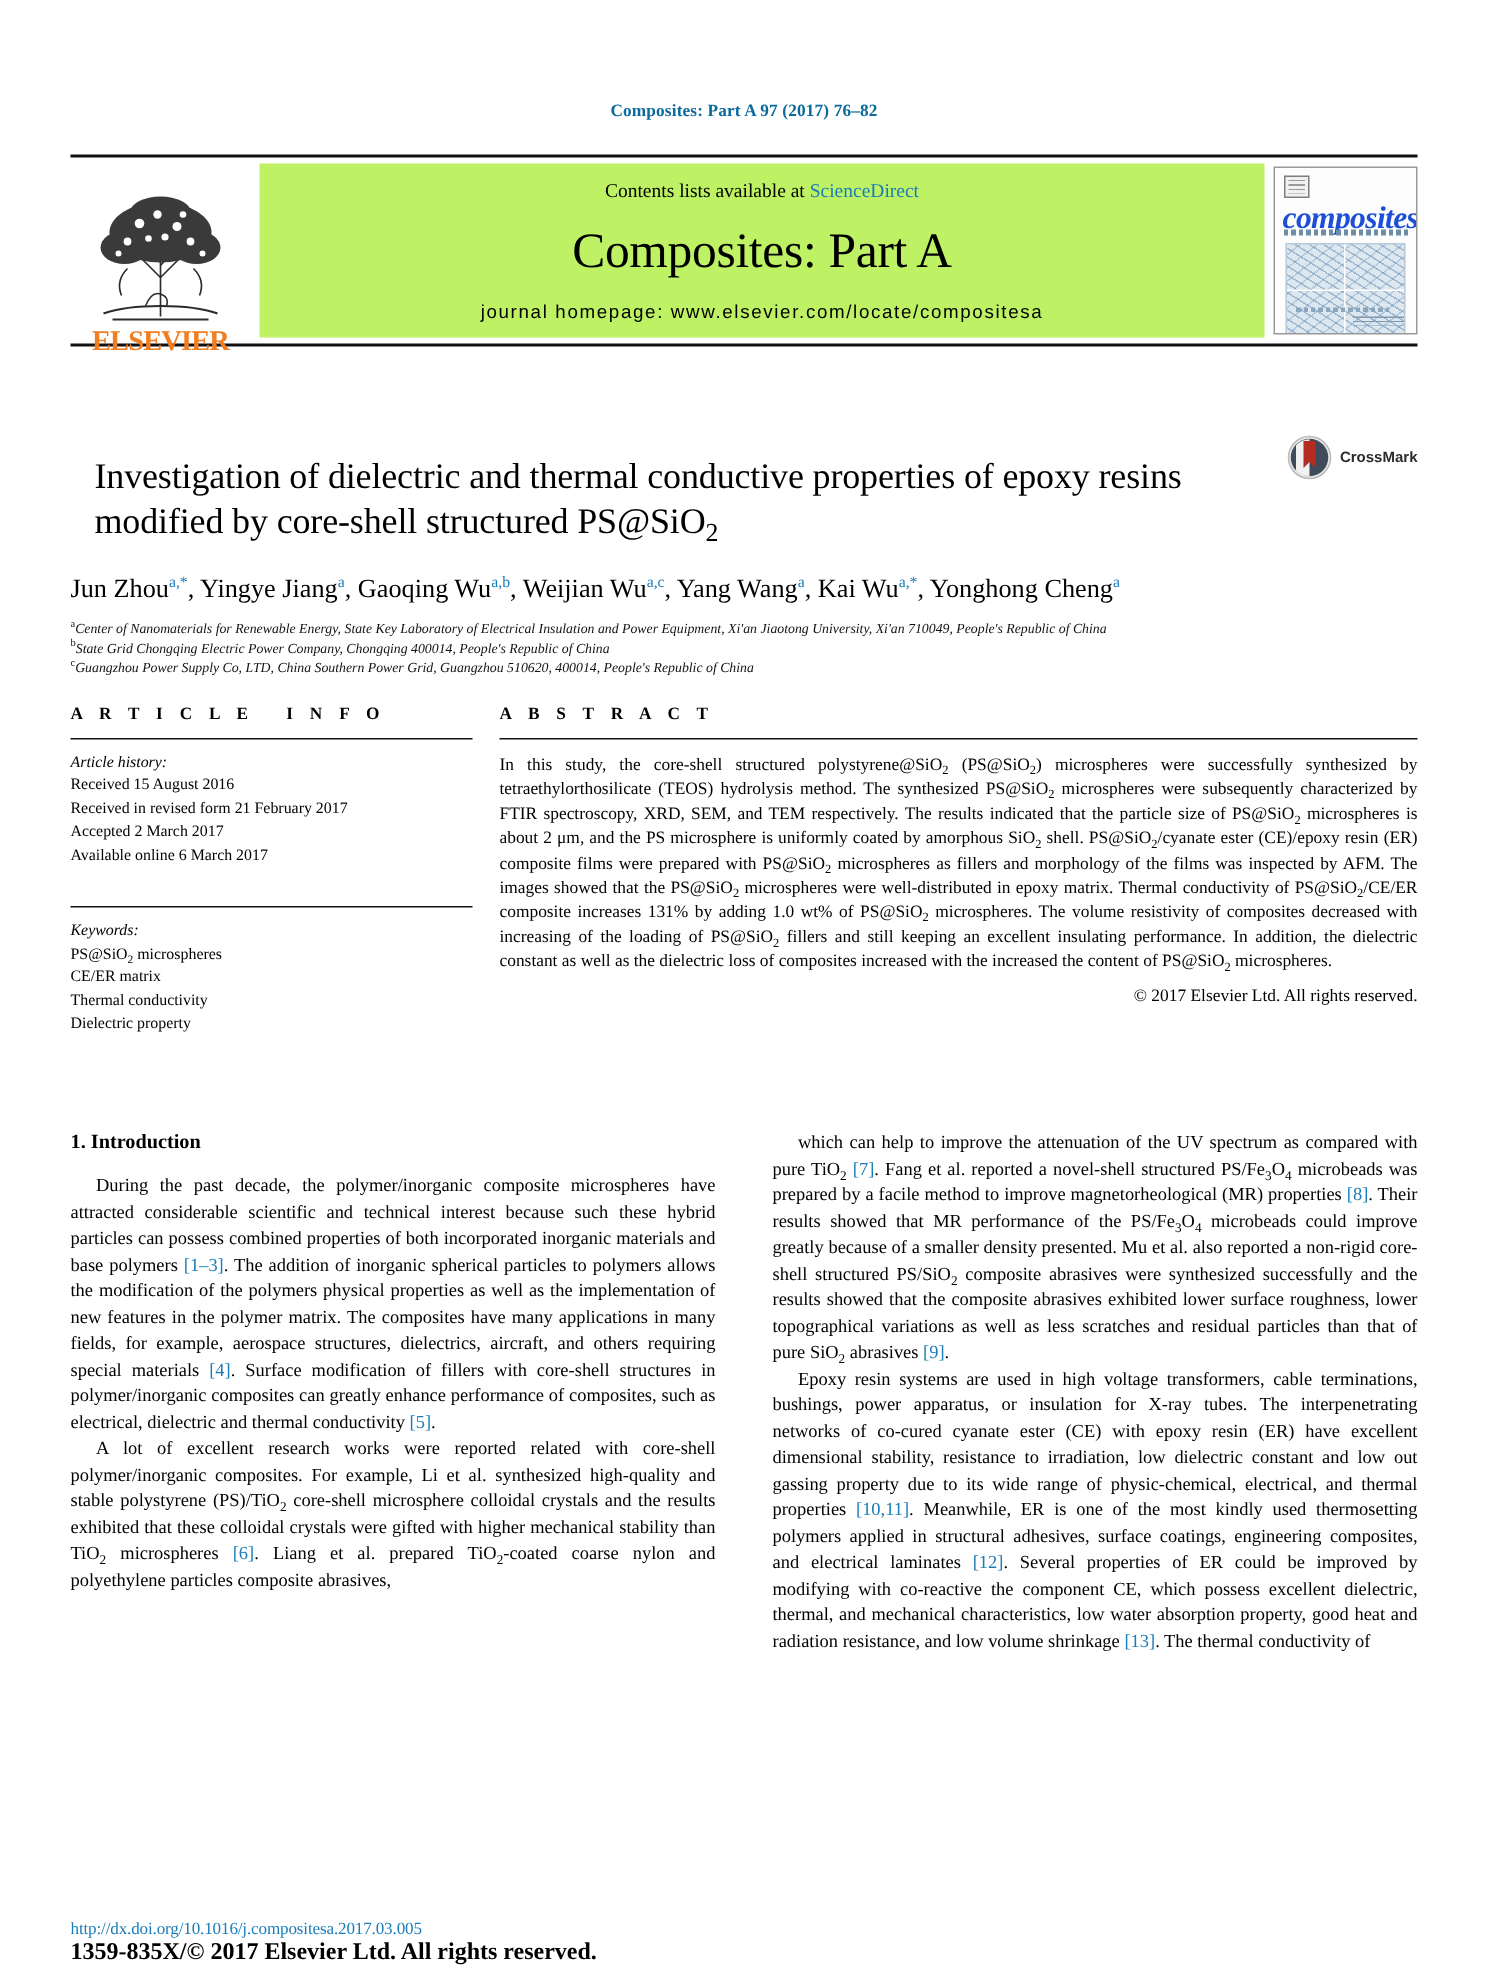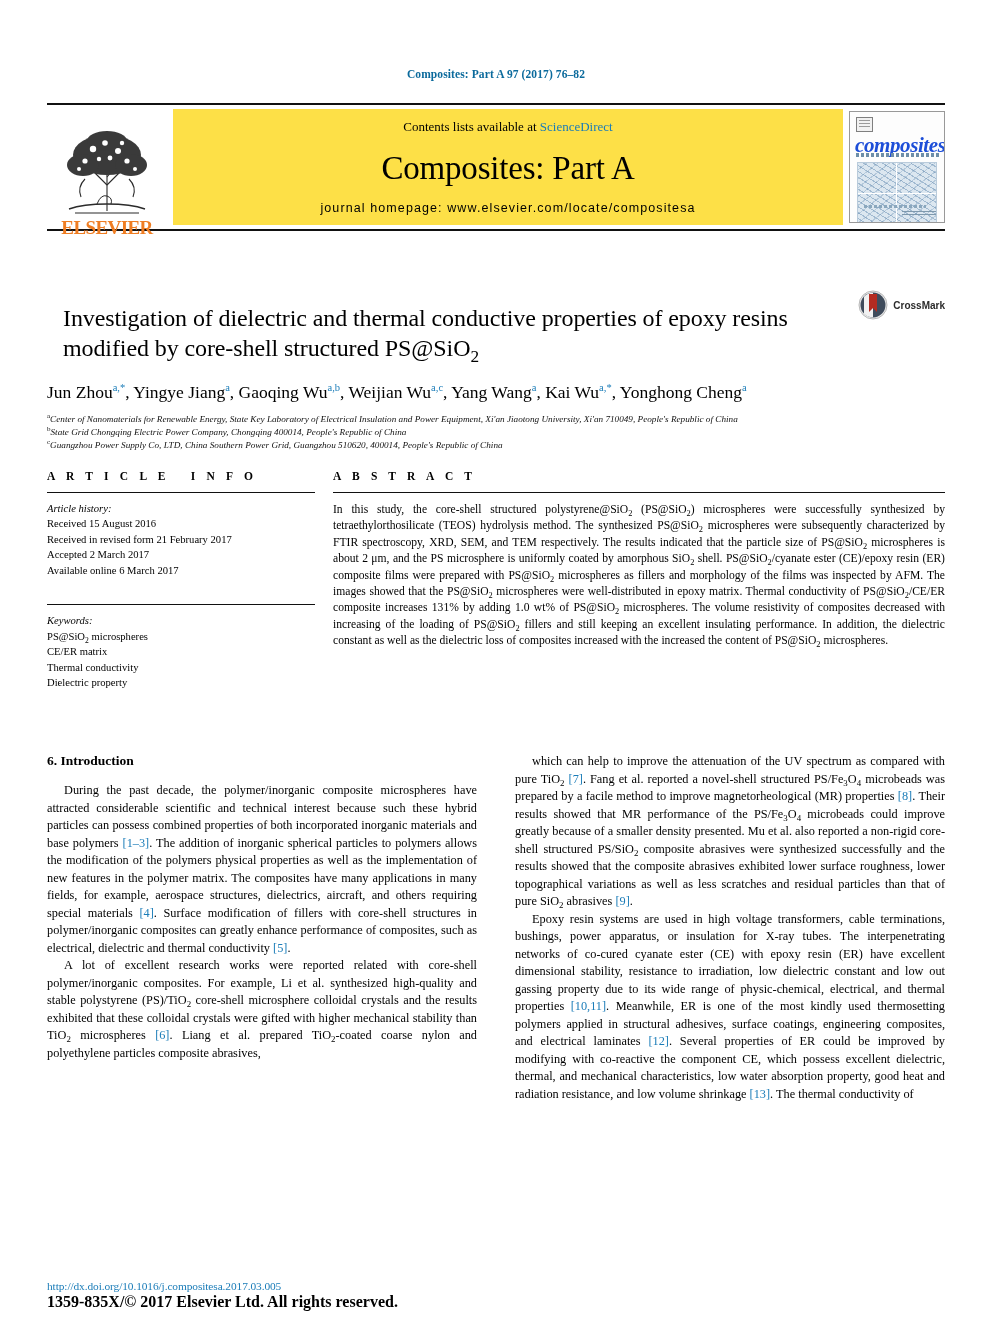--- a/index.html
+++ b/index.html
@@ -49,21 +49,21 @@
     font-size: 19px;
     font-weight: bold;
     color: #ef7d22;
     letter-spacing: -0.6px;
     line-height: 1;
     margin-top: 1px;
   }
 
   .masthead-center {
     flex: 1 1 auto;
-    background: #fde047;
+    background: #bef264;
     margin: 4px 6px 4px 6px;
     display: flex; flex-direction: column;
     align-items: center; justify-content: space-between;
     padding: 10px 0 10px 0;
   }
   .contents-line {
     font-size: 13px;
     font-family: "Liberation Serif", serif;
   }
   .sciencedirect { color: #1a7cb8; }
@@ -374,28 +374,29 @@
               <div>Thermal conductivity</div>
               <div>Dielectric property</div>
             </div>
         </div>
       </div>
 
       <div class="col-abs">
         <div class="sect-head">A B S T R A C T</div>
         <div class="rule-thin"></div>
         <div class="abs-body" id="abstract-text">In this study, the core-shell structured polystyrene@SiO<sub>2</sub> (PS@SiO<sub>2</sub>) microspheres were successfully synthesized by tetraethylorthosilicate (TEOS) hydrolysis method. The synthesized PS@SiO<sub>2</sub> microspheres were subsequently characterized by FTIR spectroscopy, XRD, SEM, and TEM respectively. The results indicated that the particle size of PS@SiO<sub>2</sub> microspheres is about 2 μm, and the PS microsphere is uniformly coated by amorphous SiO<sub>2</sub> shell. PS@SiO<sub>2</sub>/cyanate ester (CE)/epoxy resin (ER) composite films were prepared with PS@SiO<sub>2</sub> microspheres as fillers and morphology of the films was inspected by AFM. The images showed that the PS@SiO<sub>2</sub> microspheres were well-distributed in epoxy matrix. Thermal conductivity of PS@SiO<sub>2</sub>/CE/ER composite increases 131% by adding 1.0 wt% of PS@SiO<sub>2</sub> microspheres. The volume resistivity of composites decreased with increasing of the loading of PS@SiO<sub>2</sub> fillers and still keeping an excellent insulating performance. In addition, the dielectric constant as well as the dielectric loss of composites increased with the increased the content of PS@SiO<sub>2</sub> microspheres.</div>
+        <div class="abs-copy">© 2017 Elsevier Ltd. All rights reserved.</div>
       </div>
 
     </div>
   </div>
 
   <div class="body-wrap">
     <div class="bcol left">
-      <div class="h2">6. Introduction</div>
+      <div class="h2">1. Introduction</div>
       <div id="left-paras">
           <p class="para">During the past decade, the polymer/inorganic composite microspheres have attracted considerable scientific and technical interest because such these hybrid particles can possess combined properties of both incorporated inorganic materials and base polymers <span class="ref">[1–3]</span>. The addition of inorganic spherical particles to polymers allows the modification of the polymers physical properties as well as the implementation of new features in the polymer matrix. The composites have many applications in many fields, for example, aerospace structures, dielectrics, aircraft, and others requiring special materials <span class="ref">[4]</span>. Surface modification of fillers with core-shell structures in polymer/inorganic composites can greatly enhance performance of composites, such as electrical, dielectric and thermal conductivity <span class="ref">[5]</span>.</p>
           <p class="para">A lot of excellent research works were reported related with core-shell polymer/inorganic composites. For example, Li et al. synthesized high-quality and stable polystyrene (PS)/TiO<sub>2</sub> core-shell microsphere colloidal crystals and the results exhibited that these colloidal crystals were gifted with higher mechanical stability than TiO<sub>2</sub> microspheres <span class="ref">[6]</span>. Liang et al. prepared TiO<sub>2</sub>-coated coarse nylon and polyethylene particles composite abrasives,</p>
         </div>
 
     </div>
 
     <div class="bcol right">
       <div id="right-paras">
           <p class="para">which can help to improve the attenuation of the UV spectrum as compared with pure TiO<sub>2</sub> <span class="ref">[7]</span>. Fang et al. reported a novel-shell structured PS/Fe<sub>3</sub>O<sub>4</sub> microbeads was prepared by a facile method to improve magnetorheological (MR) properties <span class="ref">[8]</span>. Their results showed that MR performance of the PS/Fe<sub>3</sub>O<sub>4</sub> microbeads could improve greatly because of a smaller density presented. Mu et al. also reported a non-rigid core-shell structured PS/SiO<sub>2</sub> composite abrasives were synthesized successfully and the results showed that the composite abrasives exhibited lower surface roughness, lower topographical variations as well as less scratches and residual particles than that of pure SiO<sub>2</sub> abrasives <span class="ref">[9]</span>.</p>

